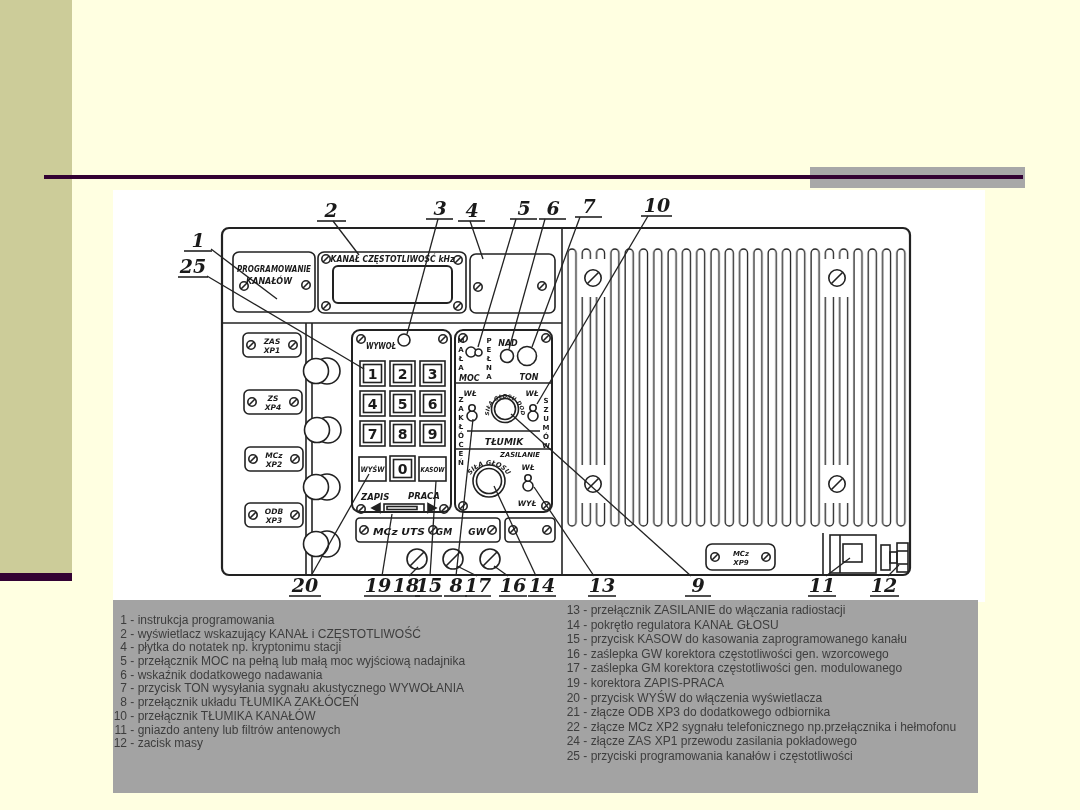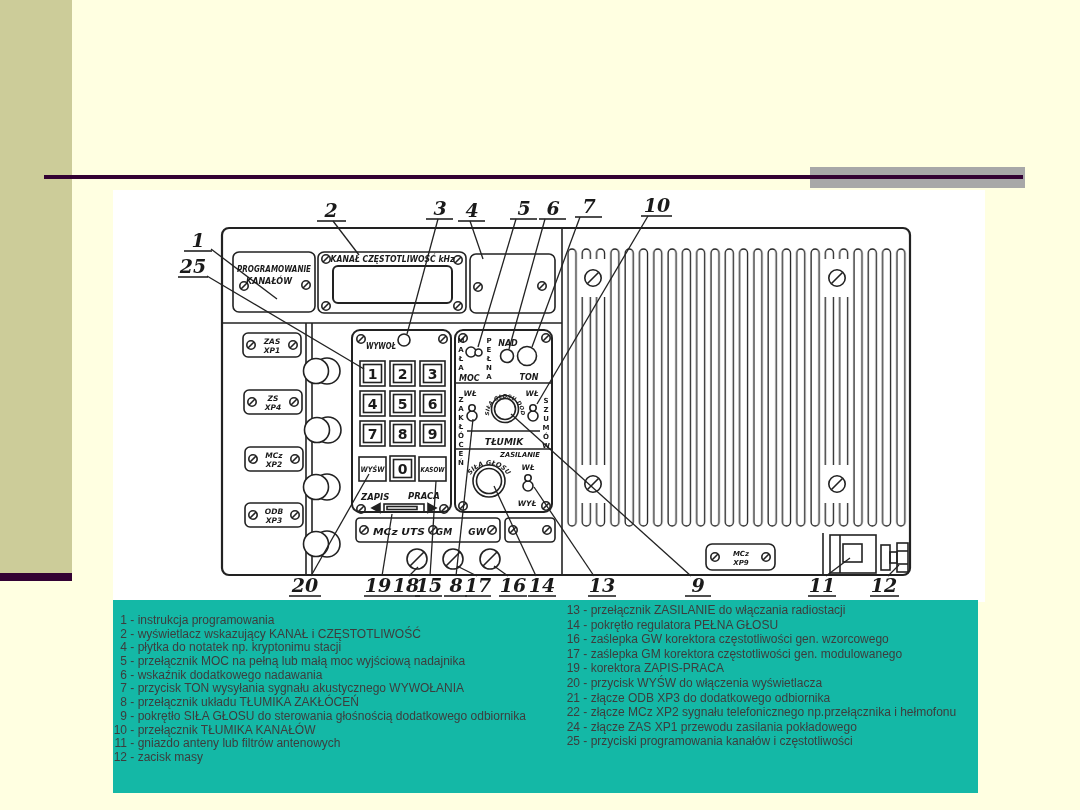--- a/index.html
+++ b/index.html
@@ -3,21 +3,21 @@
 <meta charset="utf-8">
 <style>
   html,body{margin:0;padding:0;background:#ffffe1;}
   .slide{position:relative;width:1080px;height:810px;background:#ffffe1;overflow:hidden;
          font-family:"Liberation Sans",sans-serif;}
   .side-bar{position:absolute;left:0;top:0;width:72px;height:573px;background:#cccc99;}
   .side-cap{position:absolute;left:0;top:573px;width:72px;height:8px;background:#330233;}
   .accent{position:absolute;left:810px;top:167px;width:215px;height:21px;background:#a8a8a8;}
   .rule{position:absolute;left:44px;top:175px;width:979px;height:4px;background:#330233;}
   .scan-diagram{position:absolute;left:113px;top:190px;width:872px;height:412px;background:#ffffff;}
-  .scan-legend{position:absolute;left:113px;top:600px;width:865px;height:193px;background:#14b8a6;}
+  .scan-legend{position:absolute;left:113px;top:600px;width:865px;height:193px;background:#a3a3a3;}
   .dsvg{position:absolute;left:0;top:0;}
   .dsvg text{font-family:"DejaVu Sans",sans-serif;font-weight:bold;font-style:italic;
              fill:#1a1a1a;stroke:none;}
   .dsvg text.digit{font-style:normal;font-size:14px;}
   .dsvg text.co{font-family:"DejaVu Serif",serif;font-size:19px;font-style:italic;font-weight:bold;}
   .vlabel{position:absolute;writing-mode:vertical-rl;text-orientation:upright;
           font-family:"DejaVu Sans",sans-serif;font-size:7px;font-weight:bold;color:#1a1a1a;
           letter-spacing:1px;line-height:9px;width:10px;}
   .lg-col{position:absolute;white-space:nowrap;color:#3d3d3d;font-size:12px;}
   .lg-left{left:-8px;top:14px;}
@@ -342,28 +342,28 @@
 
   <div class="scan-legend">
     <div class="lg-col lg-left">
       <div class="lg-row"><span class="lg-n">1</span><span class="lg-sep"> - </span><span>instrukcja programowania</span></div>
       <div class="lg-row"><span class="lg-n">2</span><span class="lg-sep"> - </span><span>wyświetlacz wskazujący KANAŁ i CZĘSTOTLIWOŚĆ</span></div>
       <div class="lg-row"><span class="lg-n">4</span><span class="lg-sep"> - </span><span>płytka do notatek np. kryptonimu stacji</span></div>
       <div class="lg-row"><span class="lg-n">5</span><span class="lg-sep"> - </span><span>przełącznik MOC na pełną lub małą moc wyjściową nadajnika</span></div>
       <div class="lg-row"><span class="lg-n">6</span><span class="lg-sep"> - </span><span>wskaźnik dodatkowego nadawania</span></div>
       <div class="lg-row"><span class="lg-n">7</span><span class="lg-sep"> - </span><span>przycisk TON wysyłania sygnału akustycznego WYWOŁANIA</span></div>
       <div class="lg-row"><span class="lg-n">8</span><span class="lg-sep"> - </span><span>przełącznik układu TŁUMIKA ZAKŁÓCEŃ</span></div>
-      <div class="lg-row"><span class="lg-n">9</span><span class="lg-sep"> - </span><span>pokrętło SIŁA GŁOSU do sterowania głośnością dodatkowego odbiornika</span></div>
       <div class="lg-row"><span class="lg-n">10</span><span class="lg-sep"> - </span><span>przełącznik TŁUMIKA KANAŁÓW</span></div>
       <div class="lg-row"><span class="lg-n">11</span><span class="lg-sep"> - </span><span>gniazdo anteny lub filtrów antenowych</span></div>
       <div class="lg-row"><span class="lg-n">12</span><span class="lg-sep"> - </span><span>zacisk masy</span></div>
     </div>
     <div class="lg-col lg-right">
       <div class="lg-row"><span class="lg-n">13</span><span class="lg-sep"> - </span><span>przełącznik ZASILANIE do włączania radiostacji</span></div>
-      <div class="lg-row"><span class="lg-n">14</span><span class="lg-sep"> - </span><span>pokrętło regulatora PEŁNA GŁOSU</span></div>
+      <div class="lg-row"><span class="lg-n">14</span><span class="lg-sep"> - </span><span>pokrętło regulatora KANAŁ GŁOSU</span></div>
+      <div class="lg-row"><span class="lg-n">15</span><span class="lg-sep"> - </span><span>przycisk KASOW do kasowania zaprogramowanego kanału</span></div>
       <div class="lg-row"><span class="lg-n">16</span><span class="lg-sep"> - </span><span>zaślepka GW korektora częstotliwości gen. wzorcowego</span></div>
       <div class="lg-row"><span class="lg-n">17</span><span class="lg-sep"> - </span><span>zaślepka GM korektora częstotliwości gen. modulowanego</span></div>
       <div class="lg-row"><span class="lg-n">19</span><span class="lg-sep"> - </span><span>korektora ZAPIS-PRACA</span></div>
       <div class="lg-row"><span class="lg-n">20</span><span class="lg-sep"> - </span><span>przycisk WYŚW do włączenia wyświetlacza</span></div>
       <div class="lg-row"><span class="lg-n">21</span><span class="lg-sep"> - </span><span>złącze ODB XP3 do dodatkowego odbiornika</span></div>
       <div class="lg-row"><span class="lg-n">22</span><span class="lg-sep"> - </span><span>złącze MCz XP2 sygnału telefonicznego np.przełącznika i hełmofonu</span></div>
       <div class="lg-row"><span class="lg-n">24</span><span class="lg-sep"> - </span><span>złącze ZAS XP1 przewodu zasilania pokładowego</span></div>
       <div class="lg-row"><span class="lg-n">25</span><span class="lg-sep"> - </span><span>przyciski programowania kanałów i częstotliwości</span></div>
     </div>
   </div>

